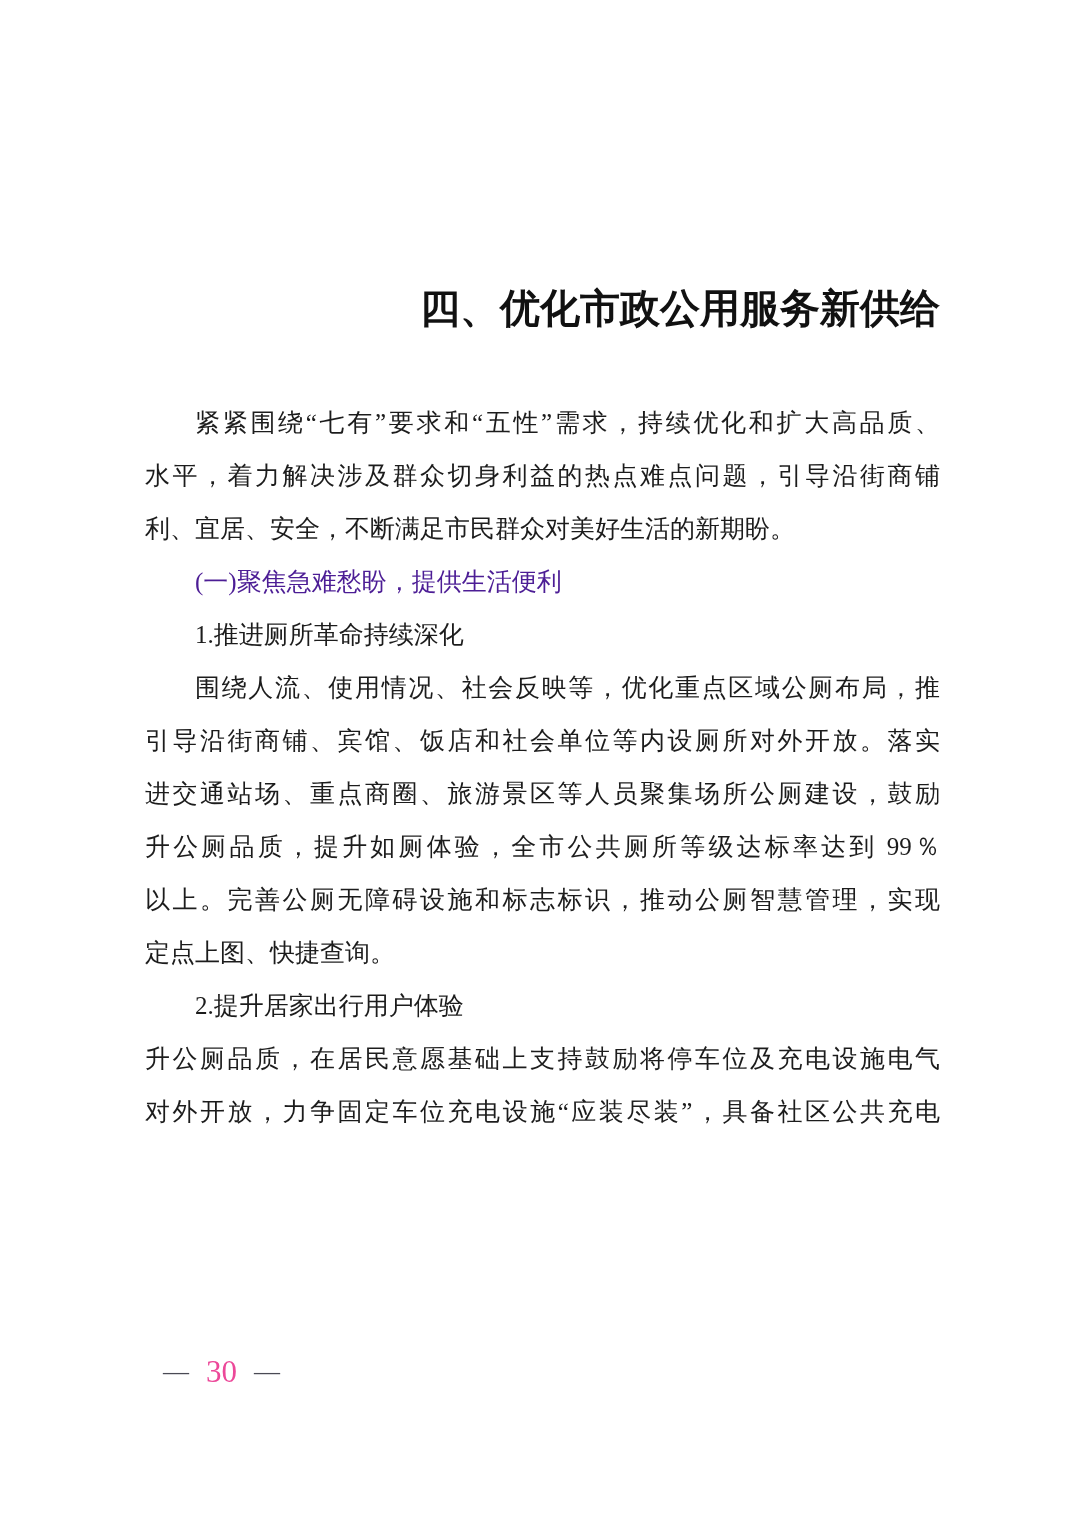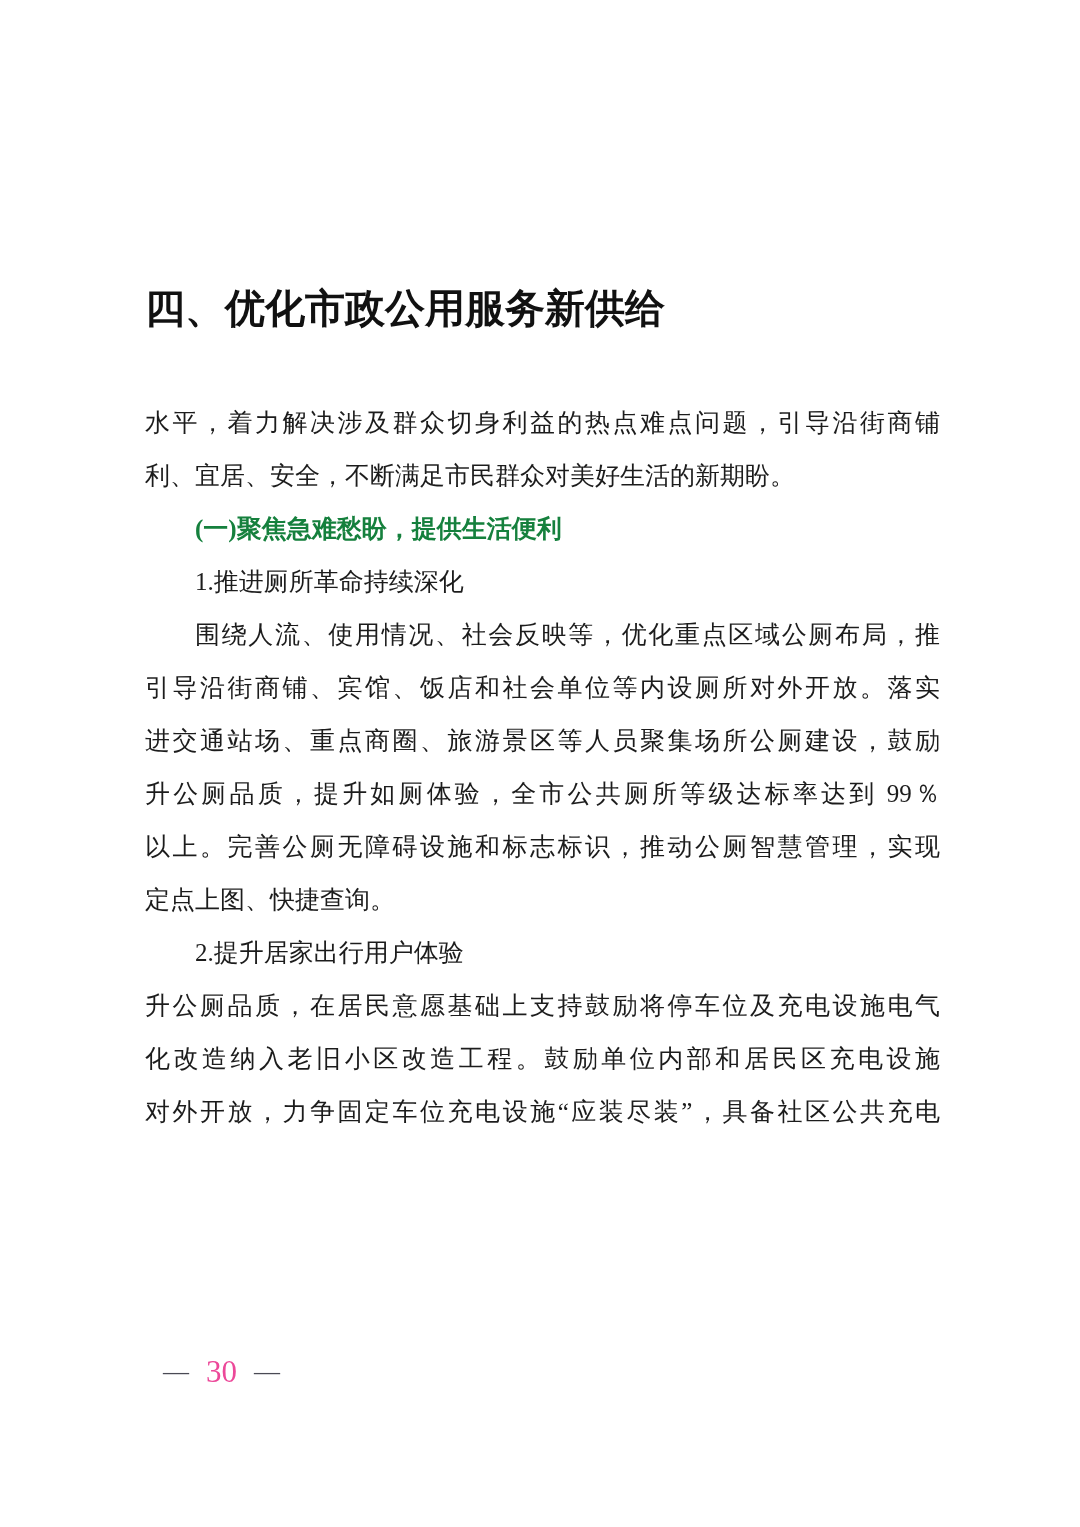--- a/index.html
+++ b/index.html
@@ -17,21 +17,21 @@
   }
   .doc {
     padding: 0 140px 0 145px; 
   }
   .doc-title {
     margin: 0;
     margin-top: 284px;
     font-size: 40px;
     line-height: 50px;
     font-weight: bold;
-    text-align: left;
+    text-align: right;
     color: #111111;
     letter-spacing: 0px;
     font-family: "Liberation Serif", "DejaVu Serif", serif;
   }
   .doc-body {
     margin-top: 62px;
   }
   .line {
     font-size: 25px;
     line-height: 53px;
@@ -41,22 +41,22 @@
     text-align: justify;
     text-align-last: auto;
   }
   .line.fill {
     text-align-last: justify;
   }
   .line.indent {
     text-indent: 2em;
   }
   .line.h1 {
-    font-weight: bold;
-    color: #15803d;
+    font-weight: normal;
+    color: #4c1d95;
   }
   .line.h2 {
     font-weight: normal;
   }
   .page-footer {
     position: absolute;
     left: 163px;
     top: 1354px;
     display: flex;
     align-items: center;
@@ -73,33 +73,33 @@
     color: #4a4a54;
   }
 </style>
 </head>
 <body>
 
 <div class="page">
   <div class="doc">
     <h1 class="doc-title">四、优化市政公用服务新供给</h1>
     <main class="doc-body">
+        <div class="line body indent fill">紧紧围绕“七有”要求和“五性”需求，持续优化和扩大高品质、</div>
         <div class="line body fill">水平，着力解决涉及群众切身利益的热点难点问题，引导沿街商铺</div>
         <div class="line body">利、宜居、安全，不断满足市民群众对美好生活的新期盼。</div>
         <div class="line h1 indent">(一)聚焦急难愁盼，提供生活便利</div>
         <div class="line h2 indent">1.推进厕所革命持续深化</div>
         <div class="line body indent fill">围绕人流、使用情况、社会反映等，优化重点区域公厕布局，推</div>
         <div class="line body fill">引导沿街商铺、宾馆、饭店和社会单位等内设厕所对外开放。落实</div>
         <div class="line body fill">进交通站场、重点商圈、旅游景区等人员聚集场所公厕建设，鼓励</div>
         <div class="line body fill">升公厕品质，提升如厕体验，全市公共厕所等级达标率达到 99％</div>
         <div class="line body fill">以上。完善公厕无障碍设施和标志标识，推动公厕智慧管理，实现</div>
         <div class="line body">定点上图、快捷查询。</div>
         <div class="line h2 indent">2.提升居家出行用户体验</div>
         <div class="line body fill">升公厕品质，在居民意愿基础上支持鼓励将停车位及充电设施电气</div>
-        <div class="line body fill">化改造纳入老旧小区改造工程。鼓励单位内部和居民区充电设施</div>
         <div class="line body fill">对外开放，力争固定车位充电设施“应装尽装”，具备社区公共充电</div>
       </main>
   </div>
 
   <footer class="page-footer">
     <span class="dash">—</span>
     <span class="pagenum">30</span>
     <span class="dash">—</span>
   </footer>
 </div>

